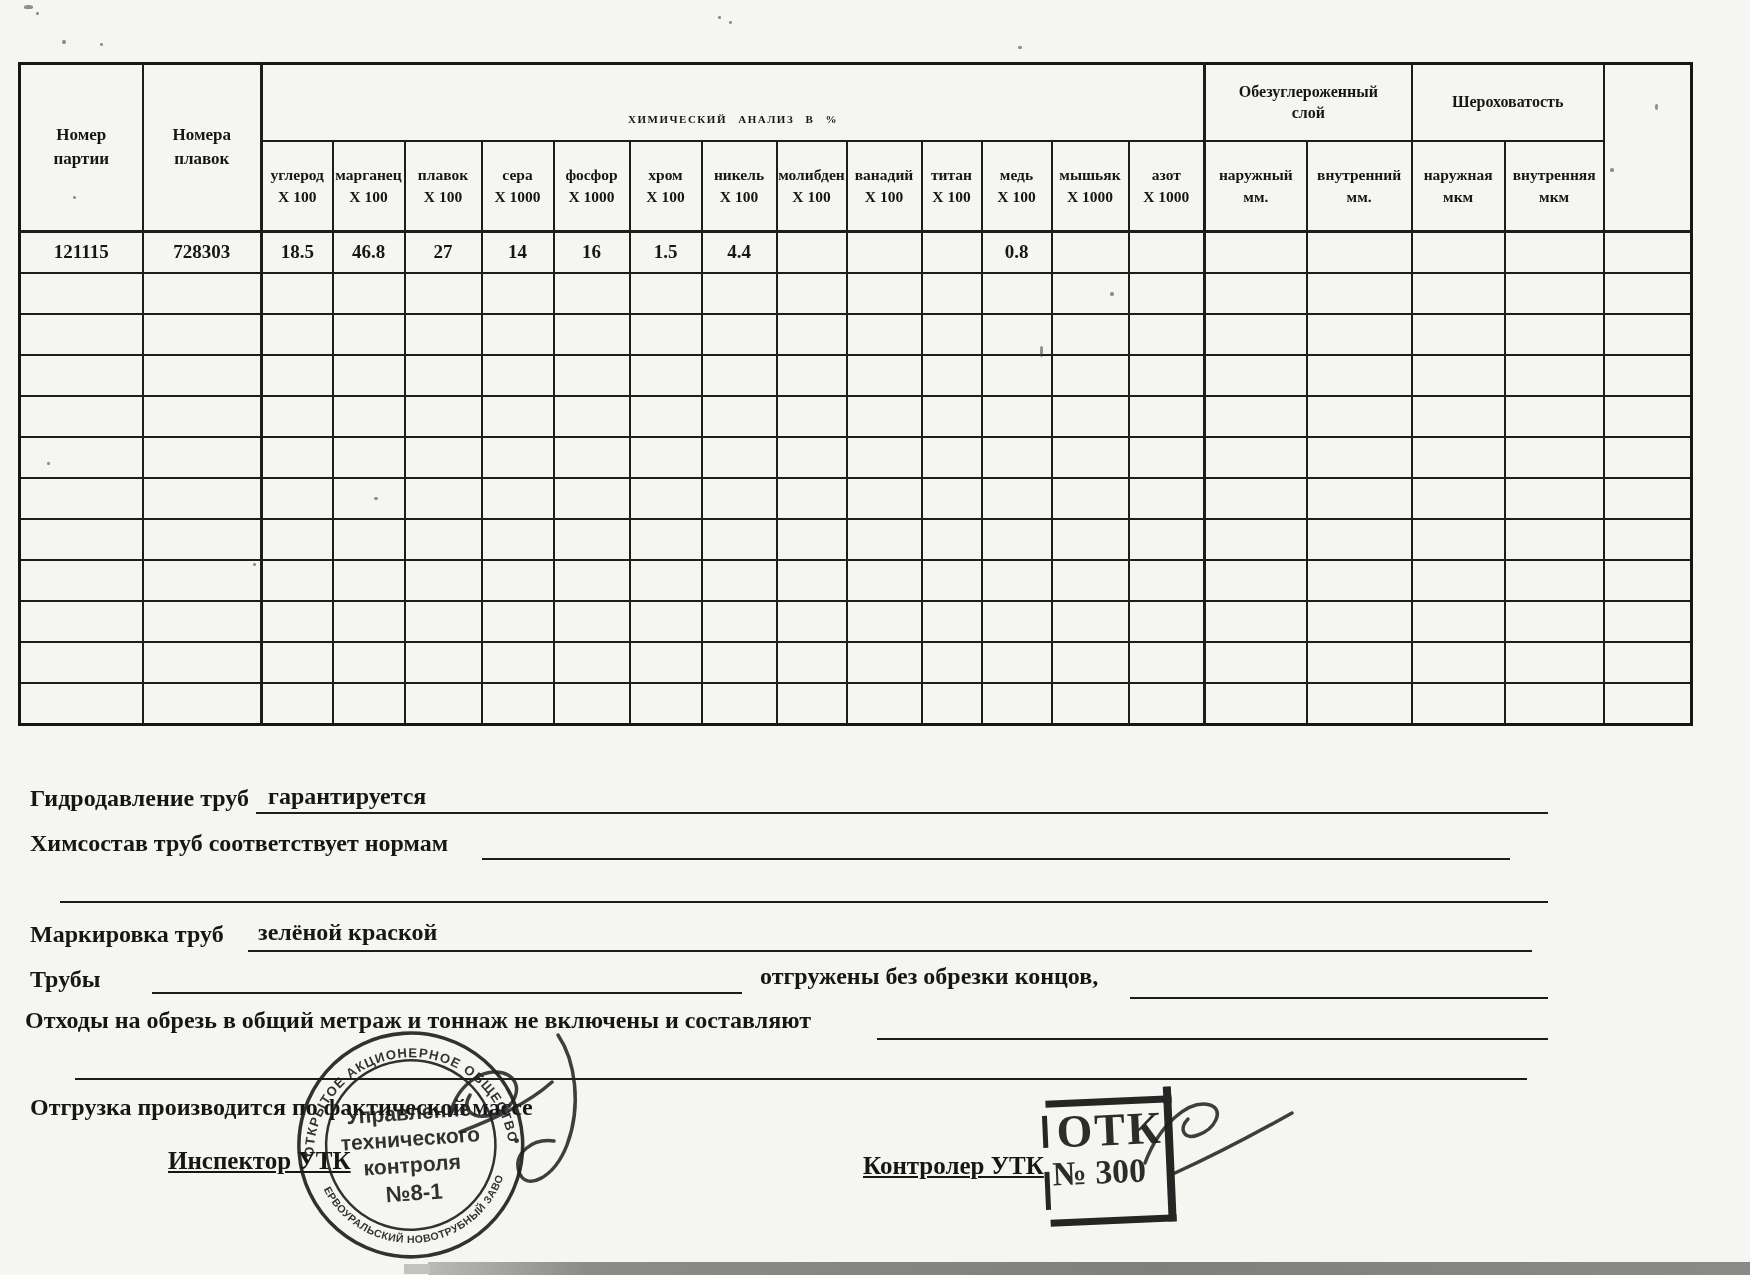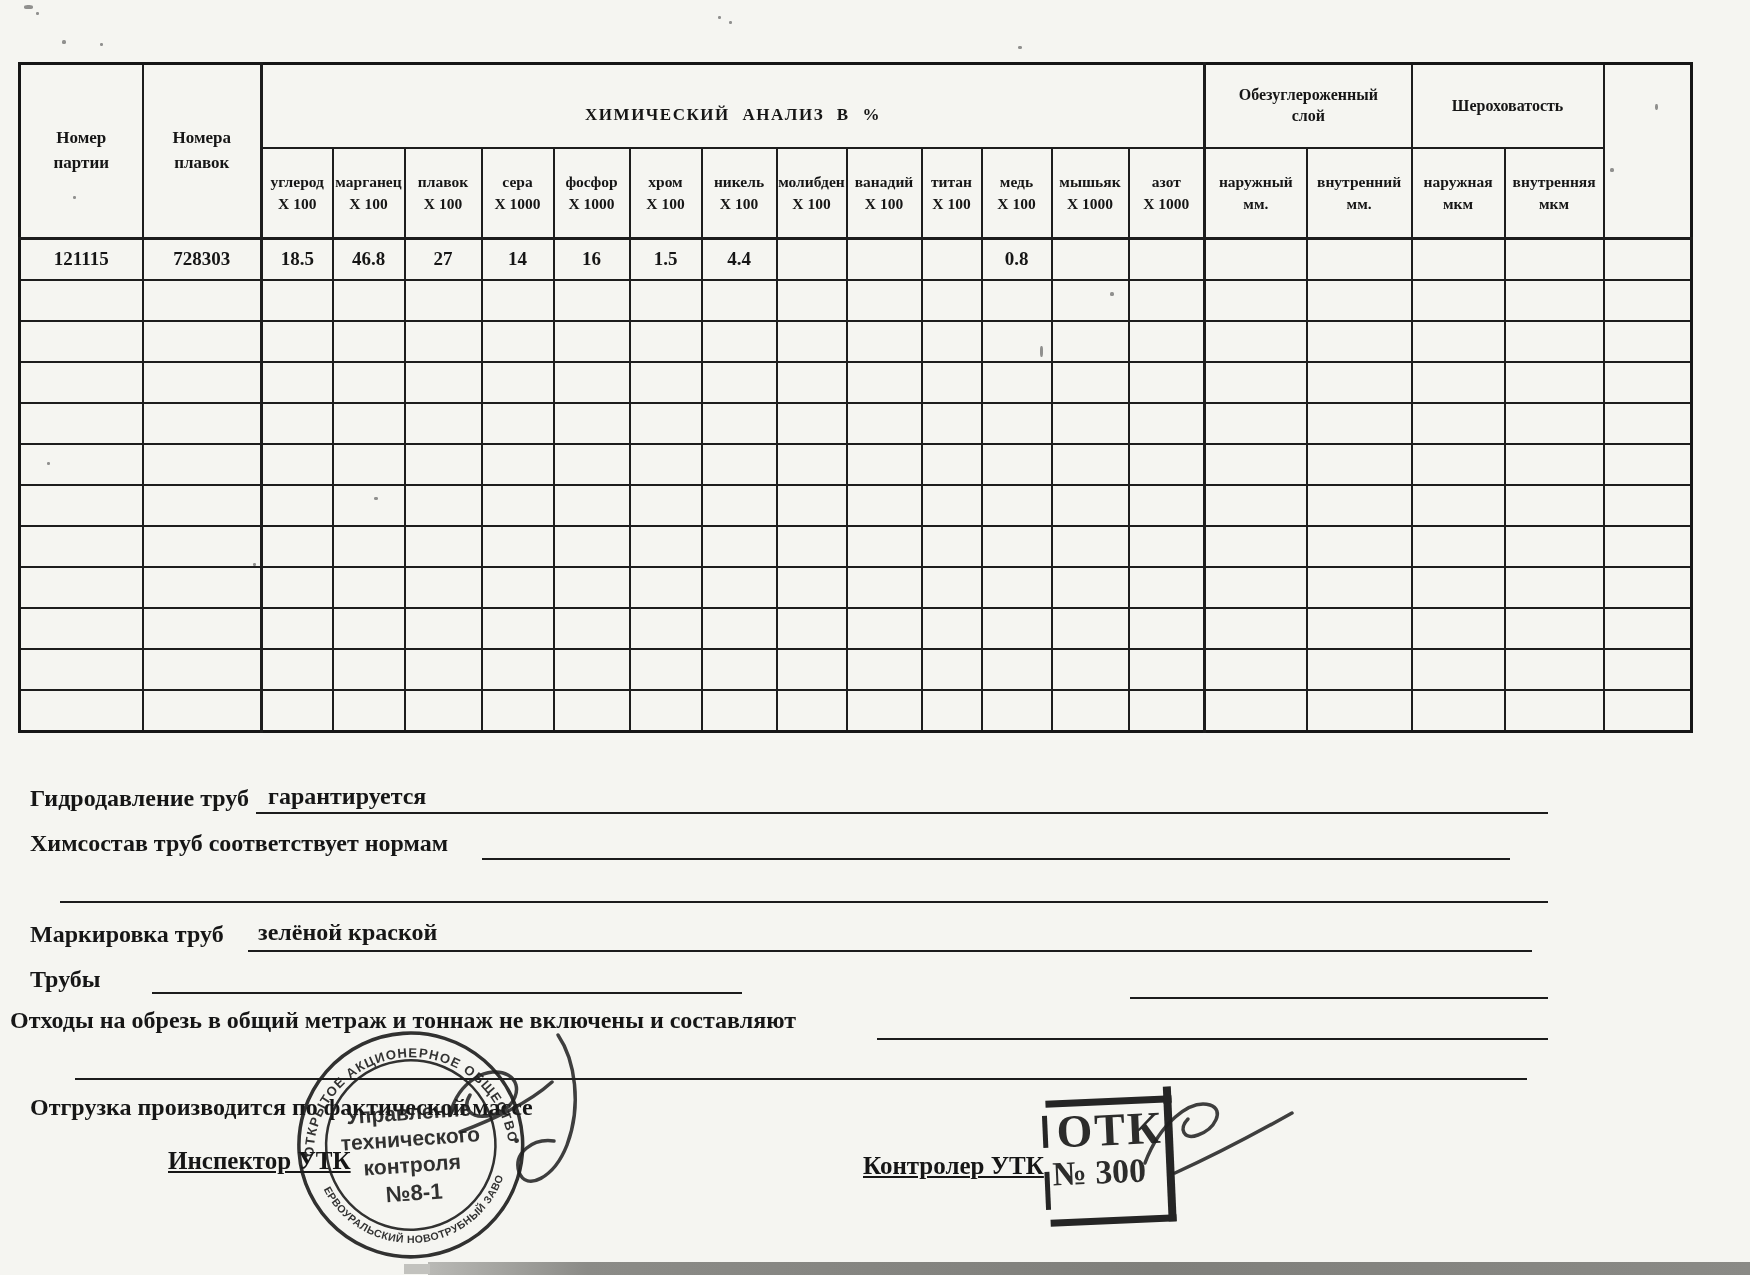--- a/index.html
+++ b/index.html
@@ -4,21 +4,21 @@
 <style>
   html,body{margin:0;padding:0;background:#e8e8e4;}
   .sheet{position:relative;width:1750px;height:1275px;background:#f5f5f1;overflow:hidden;
          font-family:"Liberation Serif",serif;color:#1b1b1b;}
   
   table.cert{position:absolute;left:18px;top:62px;width:1672px;table-layout:fixed;
              border-collapse:collapse;border:3px solid #161616;}
   .cert th,.cert td{border:2px solid #1d1d1d;padding:0;text-align:center;vertical-align:middle;
                     overflow:hidden;color:#161616;}
   .cert .thick-r{border-right-width:3px;}
-  tr.t1 th.title{height:60px;vertical-align:bottom;padding-bottom:22px;font-size:17px;
+  tr.t1 th.title{height:60px;vertical-align:bottom;padding-bottom:15px;font-size:11px;
                  font-weight:600;letter-spacing:1.5px;word-spacing:7px;}
   tr.t1 th.grouphead{font-size:16px;font-weight:600;line-height:1.3;}
   th.big{font-size:17px;font-weight:700;line-height:1.45;}
   tr.t1 th[rowspan]{border-bottom-width:3px;}
   tr.sub{height:90px;}
   tr.sub th{font-size:15.5px;font-weight:600;line-height:1.4;border-bottom-width:3px;text-align:center;}
   tbody td{height:39px;font-size:19px;font-weight:600;}
   
   .ft{position:absolute;font-weight:700;font-size:24px;white-space:nowrap;color:#161616;}
   .ft.big{font-size:25px;text-decoration:underline;}
@@ -434,23 +434,24 @@
   <div class="ul" style="left:482px;top:858px;width:1028px"></div>
 
   <div class="ul" style="left:60px;top:901px;width:1488px"></div>
 
   <div class="ft" style="left:30px;top:921px">Маркировка труб</div>
   <div class="ft" style="left:258px;top:919px">зелёной краской</div>
   <div class="ul" style="left:248px;top:950px;width:1284px"></div>
 
   <div class="ft" style="left:30px;top:966px">Трубы</div>
   <div class="ul" style="left:152px;top:992px;width:590px"></div>
+  <div class="ft" style="left:760px;top:963px">отгружены без обрезки концов,</div>
   <div class="ul" style="left:1130px;top:997px;width:418px"></div>
 
-  <div class="ft" style="left:10px;top:1007px">Отходы на обрезь в общий метраж и тоннаж не включены и составляют</div>
+  <div class="ft" style="left:25px;top:1007px">Отходы на обрезь в общий метраж и тоннаж не включены и составляют</div>
   <div class="ul" style="left:877px;top:1038px;width:671px"></div>
 
   <div class="ul" style="left:75px;top:1078px;width:1452px"></div>
 
   <div class="ft" style="left:30px;top:1094px">Отгрузка производится по фактической массе</div>
 
   <div class="ft big" style="left:168px;top:1147px">Инспектор УТК</div>
   <div class="ft big" style="left:863px;top:1152px">Контролер УТК</div>
 
   <div class="stampwrap">

